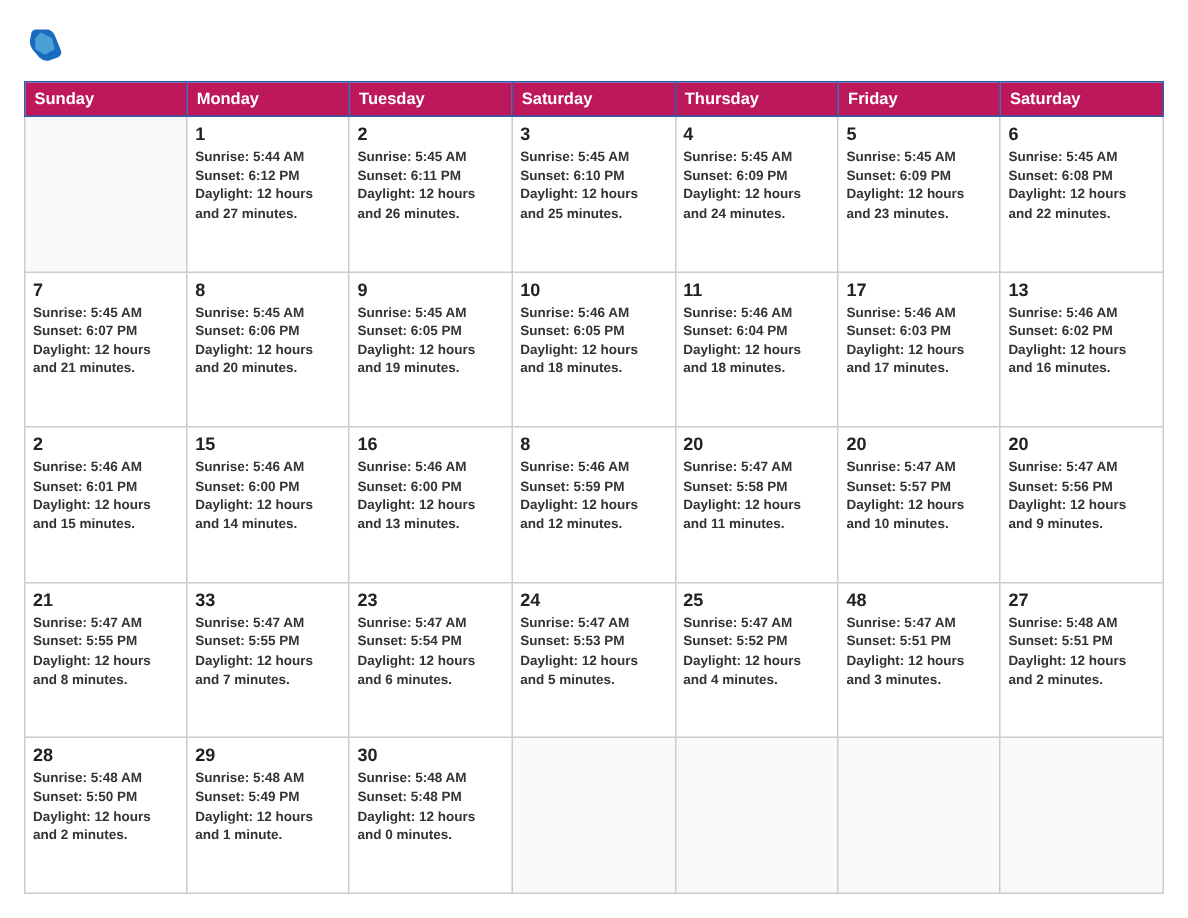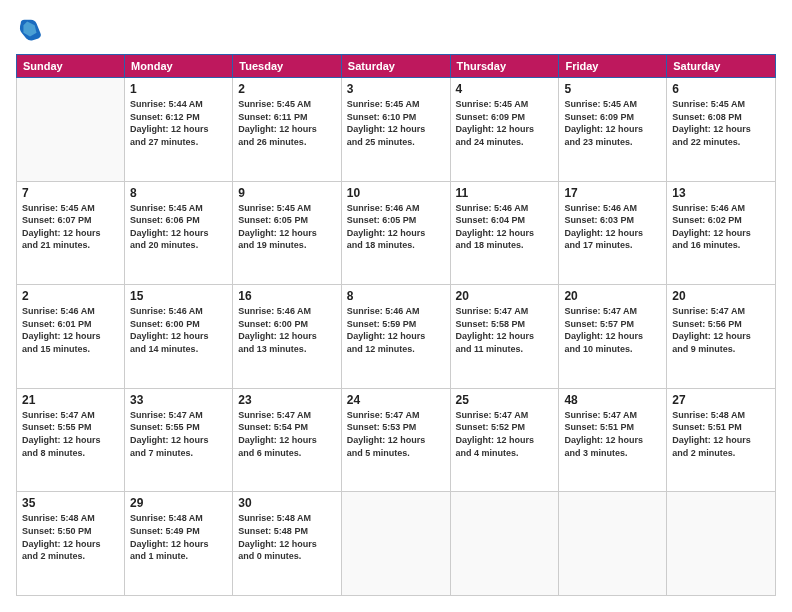--- a/index.html
+++ b/index.html
@@ -319,21 +319,21 @@
           <td>
             <span class="day-num">27</span>
             <div class="day-info" style="white-space: pre-line;">Sunrise: 5:48 AM
 Sunset: 5:51 PM
 Daylight: 12 hours
 and 2 minutes.</div>
           </td>
         </tr>
         <tr>
           <td>
-            <span class="day-num">35</span>
+            <span class="day-num">28</span>
             <div class="day-info" style="white-space: pre-line;">Sunrise: 5:48 AM
 Sunset: 5:50 PM
 Daylight: 12 hours
 and 2 minutes.</div>
           </td>
           <td>
             <span class="day-num">29</span>
             <div class="day-info" style="white-space: pre-line;">Sunrise: 5:48 AM
 Sunset: 5:49 PM
 Daylight: 12 hours

